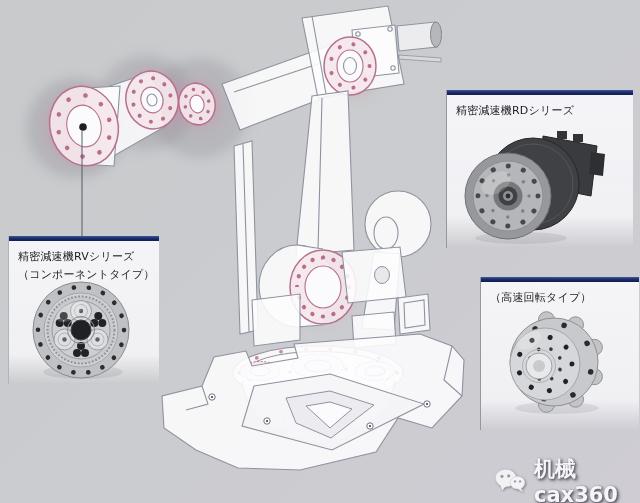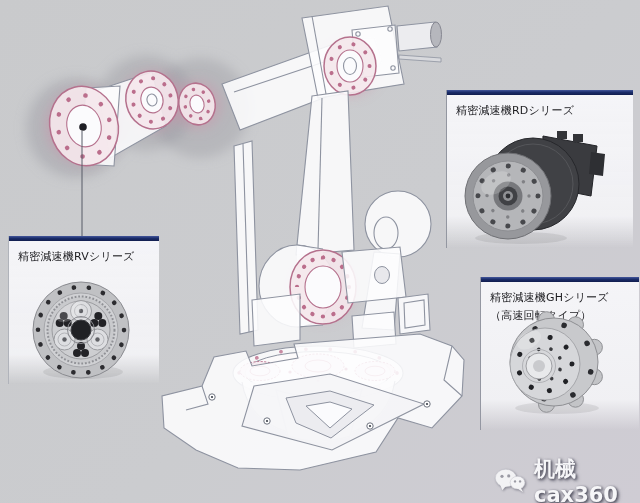--- a/index.html
+++ b/index.html
@@ -184,20 +184,21 @@
           </g>
       </g>
     </g>
   </svg>
 
   <div class="callout" id="callout-rv">
     <div class="bg"></div>
     <div class="bar"></div>
     <div class="body">
       <div>精密減速機RVシリーズ</div>
+      <div>（コンポーネントタイプ）</div>
     </div>
     <svg class="product" width="150" height="148" viewBox="8 236 150 148">
       <ellipse cx="82" cy="372" rx="40" ry="7" fill="#000" opacity=".08"></ellipse>
       <circle cx="80" cy="330" r="48" fill="#c0c1c4" stroke="#898a8f"></circle>
       <circle cx="80" cy="330" r="43" fill="none" stroke="#2c2c30" stroke-width="4.6" stroke-linecap="round" stroke-dasharray="0.1 14.91"></circle>
       <circle cx="80" cy="330" r="37" fill="#d0d1d4" stroke="#a6a7ab"></circle>
       <circle cx="80" cy="330" r="33.5" fill="#c9cacd" stroke="#909196" stroke-width="2" stroke-dasharray="1.8 1.8"></circle>
       <circle cx="80" cy="330" r="29" fill="#cdced1" stroke="#9b9ca0"></circle>
       <g>
         <g transform="translate(80,311)">
@@ -262,21 +263,20 @@
       <circle cx="507" cy="196" r="5" fill="#8f9094"></circle>
       <circle cx="507" cy="196" r="2.4" fill="#2c2d31"></circle>
       <ellipse cx="495" cy="183" rx="16" ry="10" fill="#fff" opacity=".18" transform="rotate(-30 495 183)"></ellipse>
     </svg>
   </div>
 
   <div class="callout" id="callout-gh">
     <div class="bg"></div>
     <div class="bar"></div>
     <div class="body">
-      <div>精密減速機GHシリーズ</div>
       <div>（高速回転タイプ）</div>
     </div>
     <svg class="product" width="158" height="153" viewBox="480 277 158 153">
       <ellipse cx="556" cy="408" rx="42" ry="6" fill="#000" opacity=".08"></ellipse>
       <g fill="#c3c4c7" stroke="#8f9094">
         <circle cx="574.5" cy="324.8" r="8"></circle>
           <circle cx="593.4" cy="347.3" r="8"></circle>
         <circle cx="593.4" cy="376.7" r="8"></circle>
           <circle cx="574.5" cy="399.2" r="8"></circle>
         <circle cx="545.5" cy="404.3" r="8"></circle>

